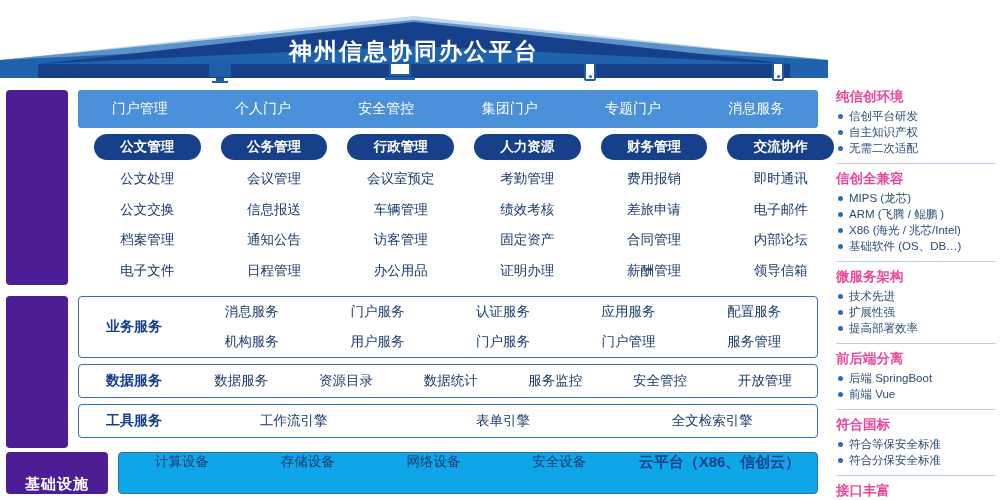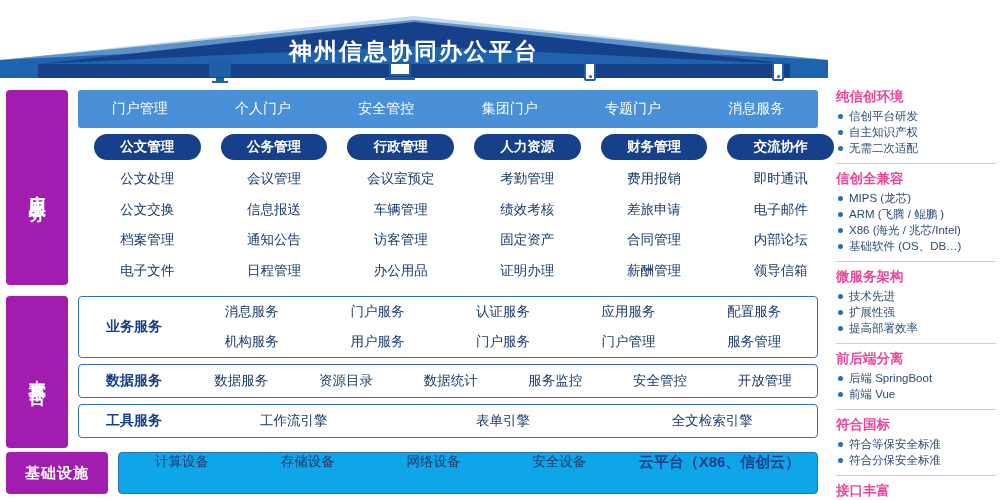--- a/index.html
+++ b/index.html
@@ -39,22 +39,22 @@
     width:12px; height:19px; border:2px solid #1f5fa8; border-radius:2px;
     background:#ffffff; margin:0 auto; position:relative;
   }
   .phone:after {
     content:""; position:absolute; left:50%; bottom:1px; width:3px; height:3px;
     margin-left:-1.5px; background:#1f5fa8; border-radius:50%;
   }
 
   
   .rail {
-    position:absolute; background:#a21caf; color:#fff; border-radius:4px;
-    display:flex; align-items:center; justify-content:center; text-align:center;
+    position:absolute; background:#4c1d95; color:#fff; border-radius:4px;
+    display:flex; align-items:flex-end; justify-content:center; text-align:center;
     font-weight:bold; letter-spacing:3px;
   }
   .rail-app { left:6px; top:90px; width:62px; height:195px; font-size:17px; }
   .rail-app span { writing-mode:vertical-rl; text-orientation:upright; line-height:1.25; }
   .rail-sup { left:6px; top:296px; width:62px; height:152px; font-size:17px; }
   .rail-sup span { writing-mode:vertical-rl; text-orientation:upright; line-height:1.25; }
   .rail-infra { left:6px; top:452px; width:102px; height:42px; font-size:15px; letter-spacing:1px; }
 
   
   .app-block { position:absolute; left:78px; top:90px; width:740px; height:196px; }

